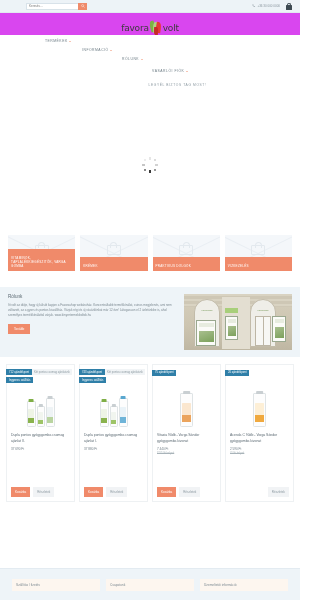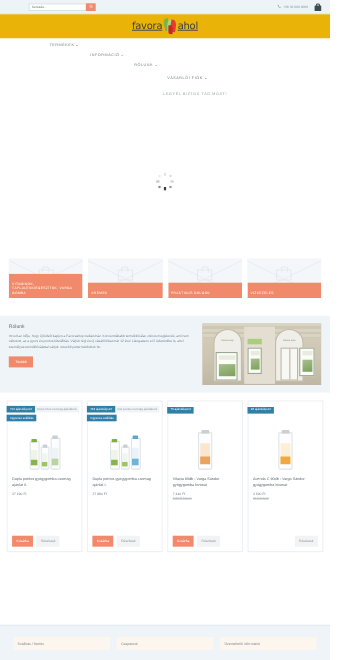--- a/index.html
+++ b/index.html
@@ -45,21 +45,21 @@
   }
   .search-btn svg { width: 4px; height: 4px; display: block; }
   .topbar-right { margin-left: auto; display: flex; align-items: center; gap: 6px; }
   .phone-chunk { display: flex; align-items: center; gap: 1.5px; font-size: 3px; color: #8a969e; }
   .phone-chunk svg { width: 3.5px; height: 3.5px; }
   .cart-ico { width: 6px; height: 7px; position: relative; }
   .cart-ico .body { position: absolute; bottom: 0; left: 0; width: 6px; height: 5px; background: #3d4a52; border-radius: 0.5px; }
   .cart-ico .handle { position: absolute; top: 0; left: 1.4px; width: 3.2px; height: 3px; border: 0.8px solid #3d4a52; border-bottom: none; border-radius: 2px 2px 0 0; }
 
   
-  .logo-band { height: 22px; display: flex; align-items: center; justify-content: center; background:#eab308;text-decoration:underline; }
+  .logo-band { height: 22px; display: flex; align-items: flex-end; justify-content: center; background:#d946ef; }
   .logo { display: flex; align-items: center; gap: 0px; }
   .logo-text { font-size: 9px; color: #3c3c3c; letter-spacing: -0.2px; font-family: "DejaVu Sans", sans-serif; }
   .logo-mark { width: 13px; height: 14px; position: relative; margin: 0 0.5px; }
   .leaf { position: absolute; border-radius: 60% 0 60% 0; }
   .leaf.l1 { left: 1px;  top: 0px;   width: 4.5px; height: 11px; background: #7cb342; transform: rotate(-16deg); }
   .leaf.l2 { left: 4.2px;top: 0.5px; width: 4.5px; height: 11px; background: #aed581; transform: rotate(-3deg); }
   .leaf.l3 { left: 6.5px;top: 1px;   width: 5px;   height: 11px; background: #e53935; transform: rotate(9deg); border-radius: 0 60% 0 60%; }
   .leaf.l4 { left: 4.5px;top: 6px;   width: 3.5px; height: 8px;  background: #c62828; transform: rotate(2deg); border-radius: 0 50% 0 50%; }
 
   
@@ -313,21 +313,21 @@
 
   <div class="logo-band">
     <div class="logo">
       <span class="logo-text">favora</span>
       <span class="logo-mark">
         <i class="leaf l1"></i>
           <i class="leaf l2"></i>
           <i class="leaf l3"></i>
           <i class="leaf l4"></i>
       </span>
-      <span class="logo-text">ahol</span>
+      <span class="logo-text">volt</span>
     </div>
   </div>
 
   <div class="nav">
     <div class="nav-item nav-1">
       <span>TERMÉKEK</span>
       <span class="caret"></span>
     </div>
     <div class="nav-item nav-2">
       <span>INFORMÁCIÓ</span>

